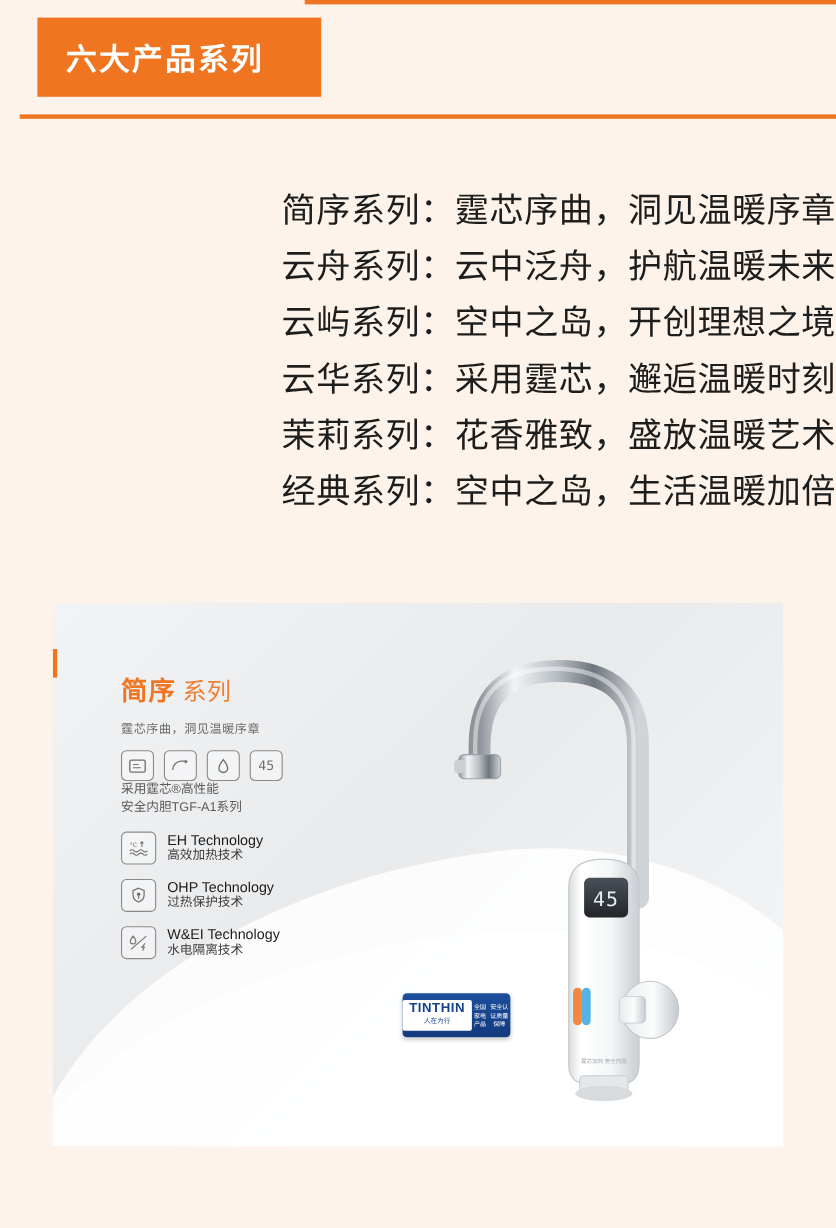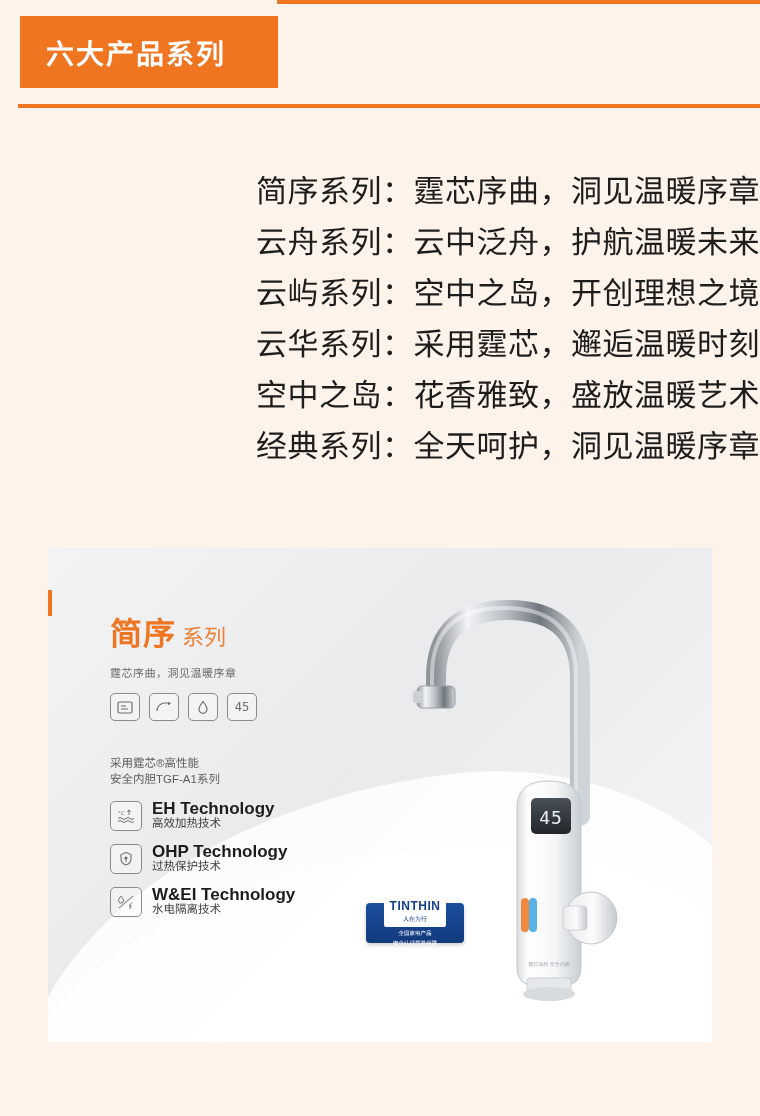--- a/index.html
+++ b/index.html
@@ -23,21 +23,21 @@
   .header-top-rule {
     position: absolute;
     left: 277px;
     right: 0;
     top: 0;
     height: 4px;
     background: #ef7521;
   }
   .header-tab {
     position: absolute;
-    left: 20px;
+    left: 34px;
     top: 16px;
     width: 258px;
     height: 72px;
     background: #ef7521;
     display: flex;
     align-items: center;
     padding-left: 26px;
     box-sizing: border-box;
   }
   .header-tab-text {
@@ -115,21 +115,21 @@
     position: absolute;
     left: 62px;
     top: 60px;
     width: 250px;
   }
   .brand-line {
     display: flex;
     align-items: baseline;
   }
   .brand-main {
-    font-size: 32px;
+    font-size: 24px;
     font-weight: bold;
     color: #ef7521;
     letter-spacing: 1px;
   }
   .brand-sub {
     font-size: 22px;
     color: #ef7521;
     margin-left: 6px;
     opacity: .9;
   }
@@ -152,21 +152,20 @@
     display: flex;
     align-items: center;
     justify-content: center;
     color: #6f6f6f;
     font-size: 12px;
     background: rgba(255,255,255,.35);
   }
   .icon-box svg { display:block; }
 
   .spec-head {
-    margin-top: 34px;
     font-size: 11.5px;
     color: #5c5c5c;
     line-height: 16px;
   }
 
   .tech-list {
     margin-top: 14px;
   }
   .tech-item {
     display: flex;
@@ -182,42 +181,42 @@
     align-items: center;
     justify-content: center;
     flex: 0 0 auto;
     color: #6f6f6f;
     background: rgba(255,255,255,.35);
   }
   .tech-text {
     margin-left: 10px;
   }
   .tech-en {
-    font-size: 17px;
-    font-weight: bold;
+    font-size: 13px;
+    font-weight: normal;
     color: #1c1c1c;
     line-height: 14px;
   }
   .tech-cn {
     font-size: 11.5px;
     color: #3d3d3d;
     line-height: 15px;
   }
 
   
   .cert-badge {
     position: absolute;
     left: 318px;
     top: 355px;
     width: 98px;
     height: 40px;
     background: linear-gradient(180deg,#1d4f9e 0%, #123a7d 100%);
     border-radius: 4px;
     display: flex;
-    flex-direction: column;
+    flex-direction: row;
     align-items: center;
     justify-content: center;
     box-shadow: 0 2px 4px rgba(0,0,0,.2);
   }
   .cert-brand {
     background: #ffffff;
     color: #14418a;
     font-size: 12px;
     font-weight: bold;
     letter-spacing: .5px;
@@ -258,22 +257,22 @@
     <span class="header-tab-text">六大产品系列</span>
   </div>
   <div class="header-bottom-rule"></div>
 </div>
 
 <div class="series-list">
   <div class="series-line">简序系列：霆芯序曲，洞见温暖序章</div>
   <div class="series-line">云舟系列：云中泛舟，护航温暖未来</div>
   <div class="series-line">云屿系列：空中之岛，开创理想之境</div>
   <div class="series-line">云华系列：采用霆芯，邂逅温暖时刻</div>
-  <div class="series-line">空中之岛：花香雅致，盛放温暖艺术</div>
-  <div class="series-line">经典系列：全天呵护，洞见温暖序章</div>
+  <div class="series-line">茉莉系列：花香雅致，盛放温暖艺术</div>
+  <div class="series-line">经典系列：空中之岛，生活温暖加倍</div>
 </div>
 
 <div class="product-card">
   <div class="swoosh2"></div>
   <div class="swoosh"></div>
   <div class="orange-stub"></div>
 
   <div class="card-left">
     <div class="brand-line">
       <span class="brand-main">简序</span>

